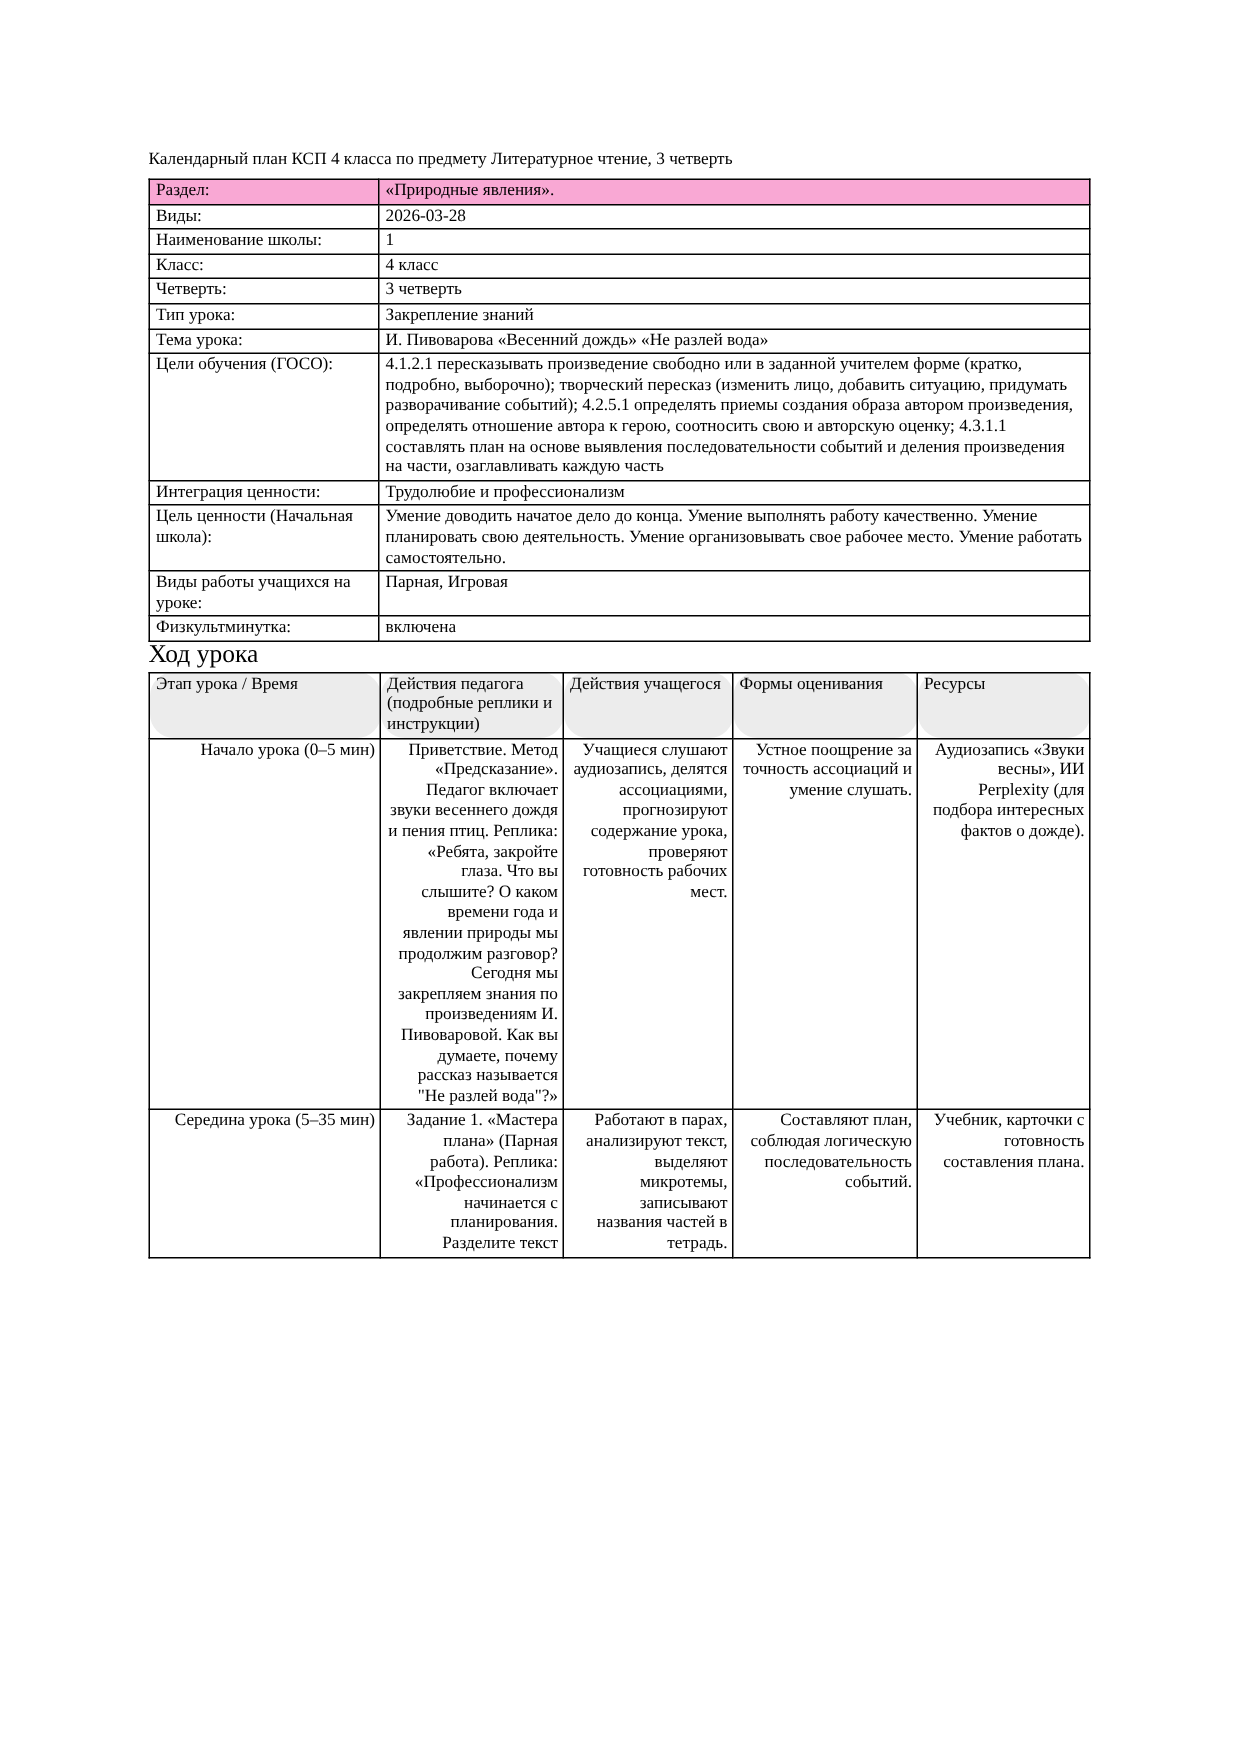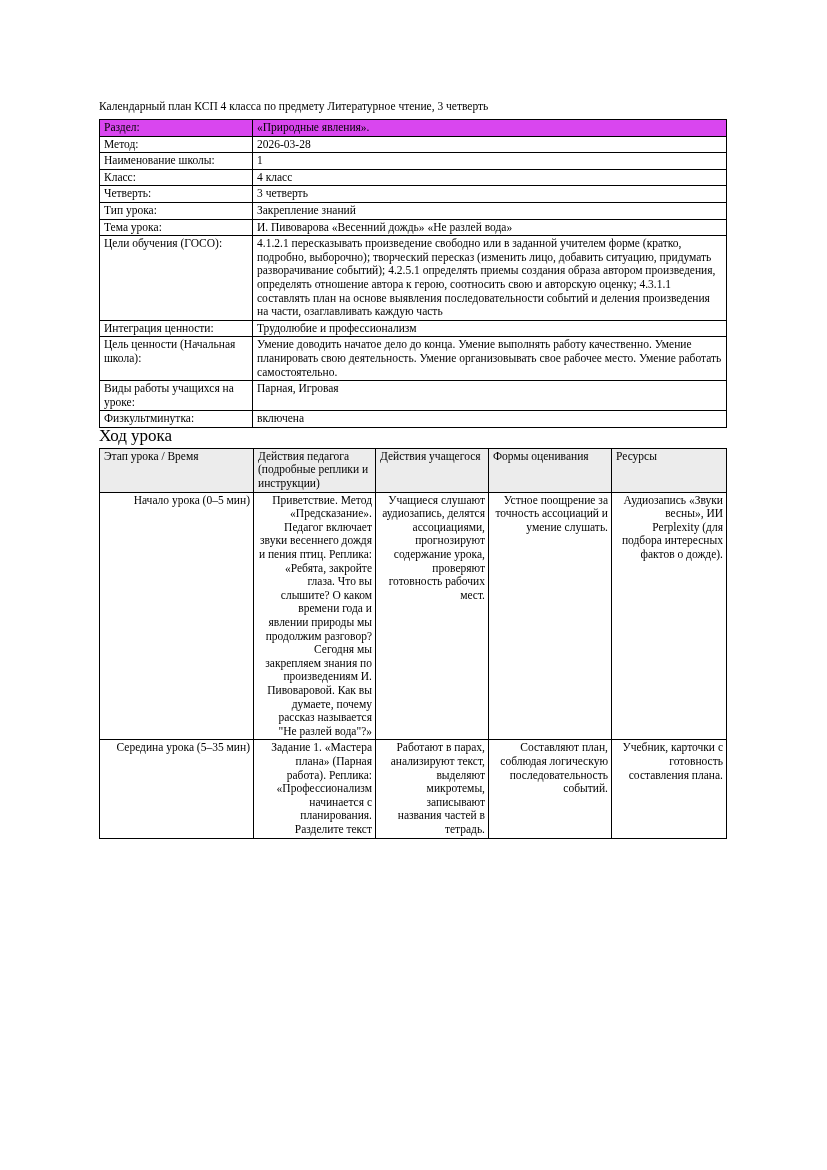--- a/index.html
+++ b/index.html
@@ -43,35 +43,35 @@
     vertical-align: top;
     text-align: left;
     font-weight: normal;
     word-wrap: break-word;
     overflow-wrap: break-word;
     hyphens: none;
   }
   
   .info-table col.c-label { width: 153px; }
   .info-table col.c-value { width: 474px; }
-  .shaded { background: #d946ef; }
+  .shaded { background: #f9a8d4; }
 
   .section-caption {
     font-size: 17px;
     line-height: 14px;
     margin: 1px 0 5px 0;
   }
 
   
   .plan-table col.p1 { width: 154px; }
   .plan-table col.p2 { width: 122px; }
   .plan-table col.p3 { width: 113px; }
   .plan-table col.p4 { width: 123px; }
   .plan-table col.p5 { width: 115px; }
-  .plan-table thead td { background: #ececec; }
+  .plan-table thead td { background: #ececec; border-radius: 16px; }
   .plan-table tbody td { height: 0; text-align: right; }
   .clip-row td {
     
     overflow: hidden;
   }
 </style>
 </head>
 <body>
 
 <div class="page">
@@ -82,21 +82,21 @@
     <colgroup>
       <col class="c-label">
       <col class="c-value">
     </colgroup>
     <tbody>
       <tr class="shaded">
         <td>Раздел:</td>
         <td>«Природные явления».</td>
       </tr>
       <tr>
-        <td>Метод:</td>
+        <td>Виды:</td>
         <td>2026-03-28</td>
       </tr>
       <tr>
         <td>Наименование школы:</td>
         <td>1</td>
       </tr>
       <tr>
         <td>Класс:</td>
         <td>4 класс</td>
       </tr>

